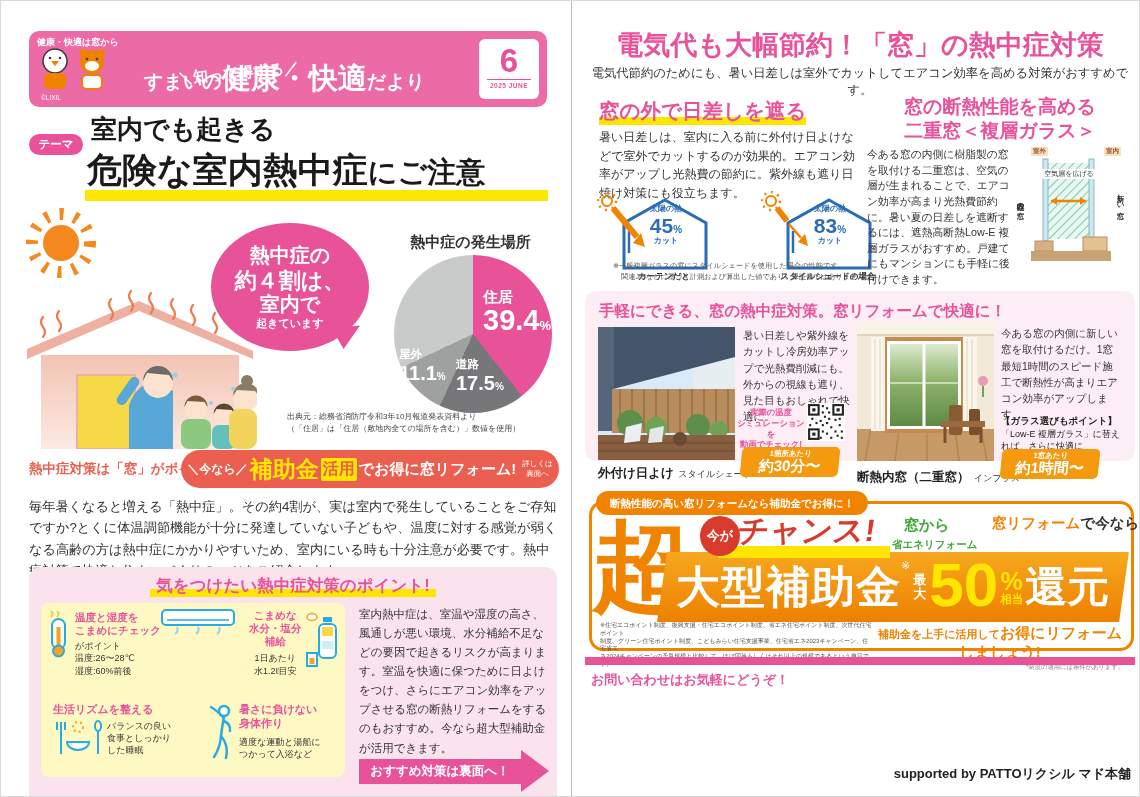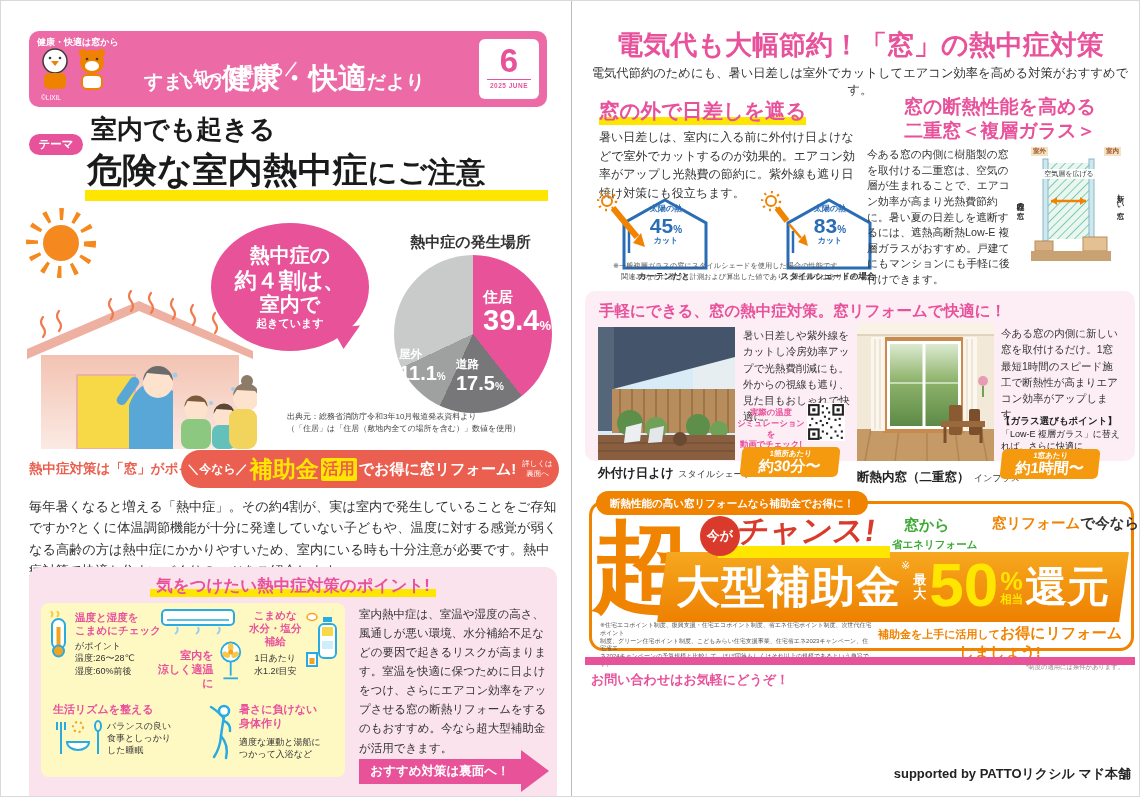--- a/index.html
+++ b/index.html
@@ -278,34 +278,20 @@
           </div>
         </div>
       </div>
 
       <div class="tip ctr" style="left:112px;top:6px;width:90px;">
         <svg width="74" height="26" viewBox="0 0 74 26">
           <rect x="1" y="1" width="72" height="15" rx="4" fill="#fff" stroke="#29abe2" stroke-width="2"></rect>
           <line x1="6" y1="11" x2="68" y2="11" stroke="#29abe2" stroke-width="1.5"></line>
           <path d="M16 18 q2 4 -2 7 M37 18 q2 4 -2 7 M58 18 q2 4 -2 7" fill="none" stroke="#9ad0ee" stroke-width="2"></path>
         </svg>
-        <div class="row" style="justify-content:center;margin-top:2px;">
-          <div class="t" style="font-size:11px;text-align:right;margin-top:10px;">
-            <span>室内を</span><br><span>涼しく適温に</span>
-          </div>
-          <svg width="28" height="46" viewBox="0 0 28 46">
-            <circle cx="14" cy="12" r="10.5" fill="#fff" stroke="#29abe2" stroke-width="2"></circle>
-            <ellipse cx="14" cy="6.5" rx="3" ry="4.5" fill="#f7c948"></ellipse>
-            <ellipse cx="9" cy="15" rx="4.5" ry="3" fill="#f7c948" transform="rotate(30 9 15)"></ellipse>
-            <ellipse cx="19" cy="15" rx="4.5" ry="3" fill="#f7c948" transform="rotate(-30 19 15)"></ellipse>
-            <circle cx="14" cy="12" r="2.8" fill="#f5a21d"></circle>
-            <line x1="14" y1="23" x2="14" y2="38" stroke="#29abe2" stroke-width="2"></line>
-            <line x1="6" y1="41" x2="22" y2="41" stroke="#29abe2" stroke-width="2"></line>
-          </svg>
-        </div>
       </div>
 
       <div class="tip" style="left:208px;top:6px;">
         <div class="row">
           <div class="ctr">
             <div class="t"><span>こまめな</span><br><span>水分・塩分</span><br><span>補給</span></div>
             <div class="d" style="margin-top:4px;">
               <div>1日あたり</div>
               <div>水1.2ℓ目安</div>
             </div>

